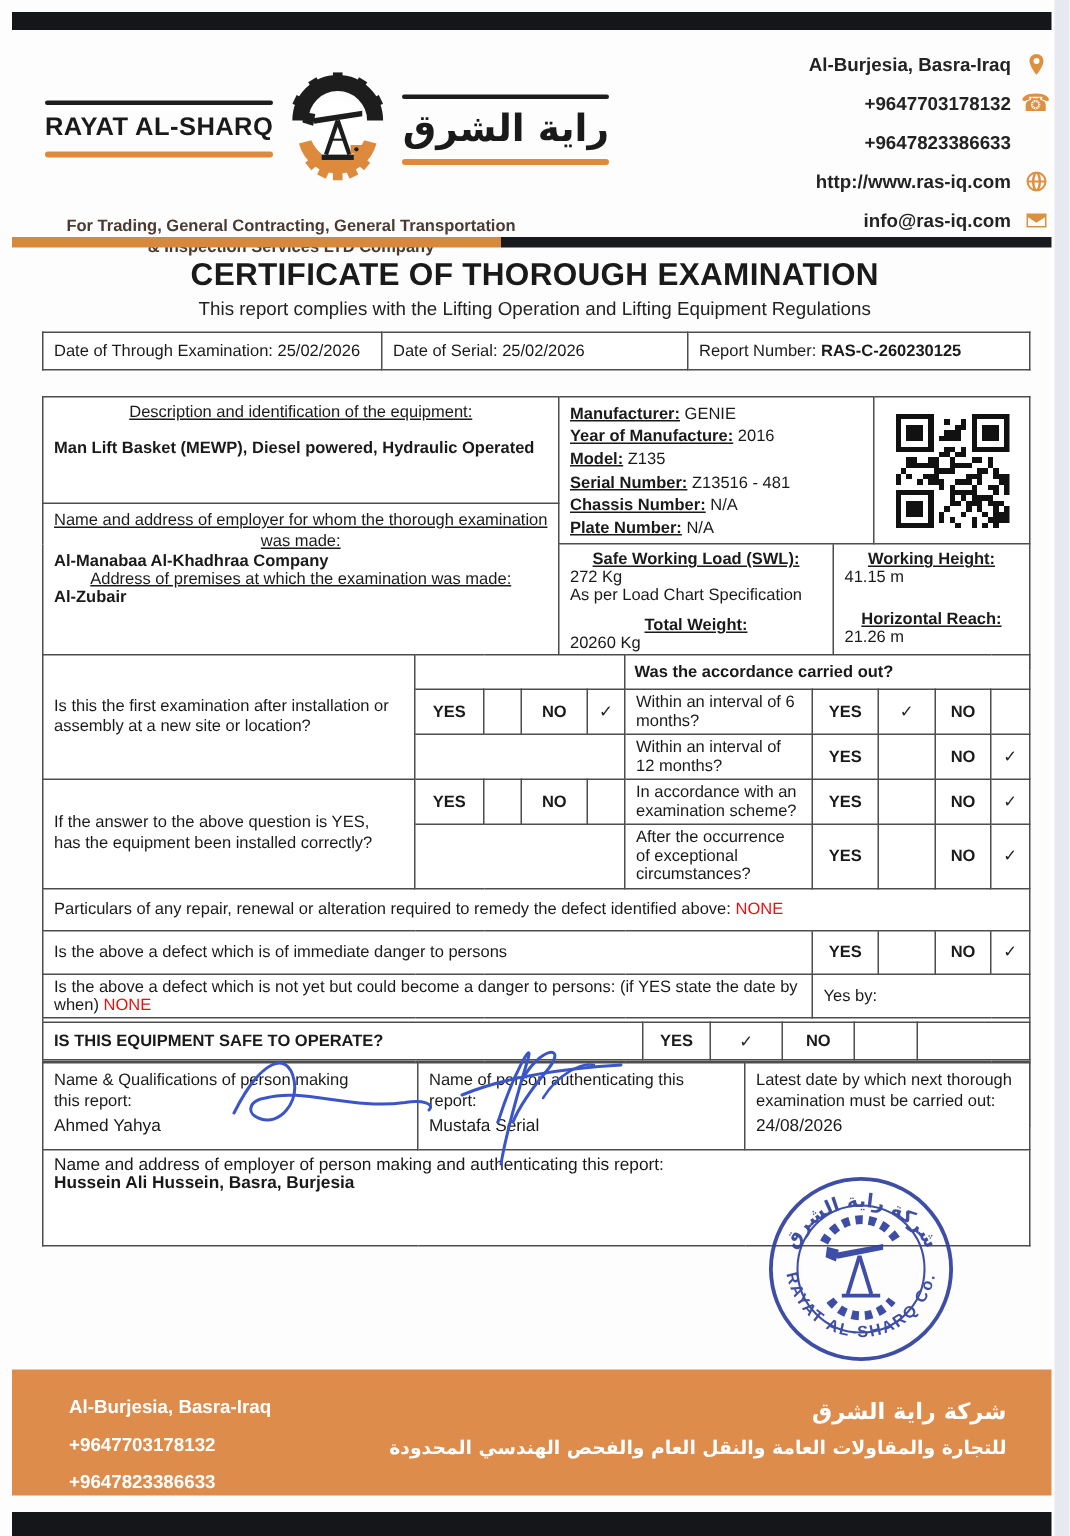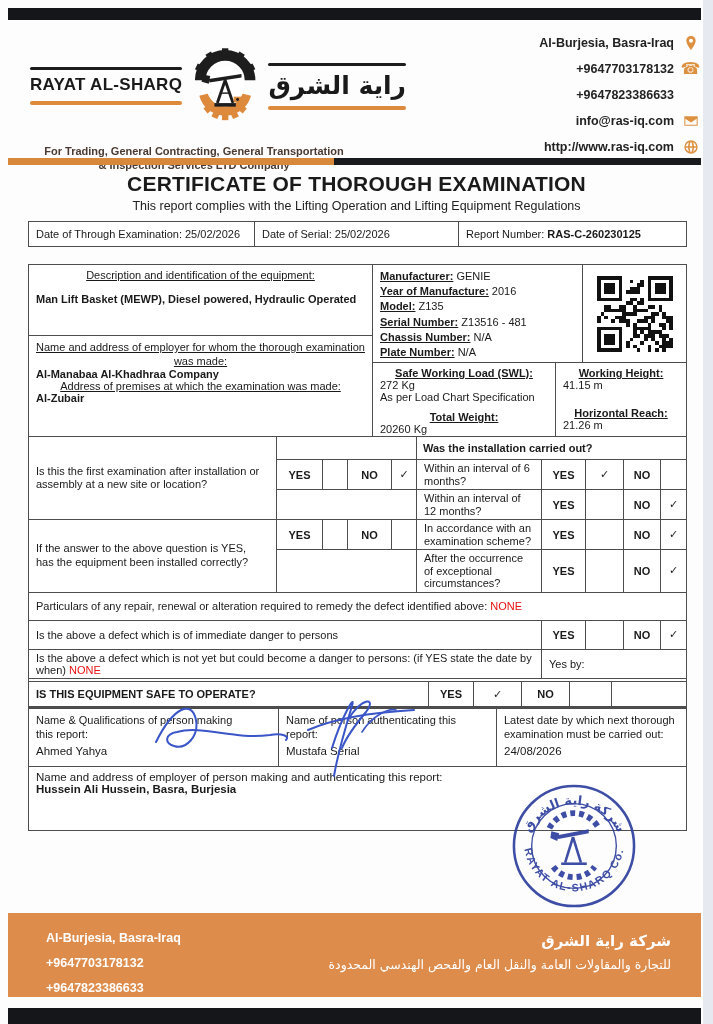--- a/index.html
+++ b/index.html
@@ -66,21 +66,21 @@
   .sig-svg{position:absolute;pointer-events:none;}
   .sig-maker{left:150px;top:698px;width:150px;height:58px;}
   .sig-auth{left:292px;top:686px;width:150px;height:96px;}
   .stamp{position:absolute;left:510px;top:782px;width:128px;height:128px;opacity:.92;}
 
   
   .footer-band{position:absolute;left:8px;right:12px;top:913px;height:84px;background:#dd8c4c;color:#fff;}
   .f-left{position:absolute;left:38px;top:13px;font-size:12.5px;font-weight:600;line-height:25px;}
   .f-right{position:absolute;right:30px;top:16px;text-align:right;font-family:"DejaVu Sans",sans-serif;}
   .f-ar1{font-size:15px;font-weight:bold;line-height:24px;}
-  .f-ar2{font-size:12.5px;font-weight:normal;line-height:24px;}
+  .f-ar2{font-size:12.5px;font-weight:bold;line-height:24px;}
   .footer-black{position:absolute;left:8px;right:12px;top:1008px;height:16px;background:#15161a;}
 </style>
 </head>
 <body>
 
 <div class="page">
   <div class="scan-edge"></div>
   <div class="top-bar"></div>
 
   <div class="header-flex">
@@ -144,32 +144,32 @@
         <span>+9647703178132</span>
         <span class="c-icon">
             <span class="glyph">☎</span>
           </span>
       </div>
       <div class="c-row">
         <span>+9647823386633</span>
         <span class="c-icon"></span>
       </div>
       <div class="c-row">
+        <span>http://www.ras-iq.com</span>
+        <span class="c-icon">
+          <svg viewBox="0 0 24 24">
+              <path d="M12 2a10 10 0 1 0 0 20 10 10 0 0 0 0-20zm7.9 9h-3.4c-.1-2.4-.7-4.6-1.6-6.2A8 8 0 0 1 19.9 11zM12 4c1 1.2 1.9 3.8 2 7h-4c.1-3.2 1-5.8 2-7zm-2.9.8C8.2 6.4 7.6 8.6 7.5 11H4.1a8 8 0 0 1 5-6.2zM4.1 13h3.4c.1 2.4.7 4.6 1.6 6.2a8 8 0 0 1-5-6.2zM12 20c-1-1.2-1.9-3.8-2-7h4c-.1 3.2-1 5.8-2 7zm2.9-.8c.9-1.6 1.5-3.8 1.6-6.2h3.4a8 8 0 0 1-5 6.2z"></path>
+            </svg>
+        </span>
+      </div>
+      <div class="c-row">
         <span>info@ras-iq.com</span>
         <span class="c-icon">
           <svg viewBox="0 0 24 24">
               <path d="M2 5h20v14H2V5zm10 7L3.5 6.5h17L12 12zm0 2.3L3.5 8.8V17.5h17V8.8L12 14.3z"></path>
-            </svg>
-        </span>
-      </div>
-      <div class="c-row">
-        <span>http://www.ras-iq.com</span>
-        <span class="c-icon">
-          <svg viewBox="0 0 24 24">
-              <path d="M12 2a10 10 0 1 0 0 20 10 10 0 0 0 0-20zm7.9 9h-3.4c-.1-2.4-.7-4.6-1.6-6.2A8 8 0 0 1 19.9 11zM12 4c1 1.2 1.9 3.8 2 7h-4c.1-3.2 1-5.8 2-7zm-2.9.8C8.2 6.4 7.6 8.6 7.5 11H4.1a8 8 0 0 1 5-6.2zM4.1 13h3.4c.1 2.4.7 4.6 1.6 6.2a8 8 0 0 1-5-6.2zM12 20c-1-1.2-1.9-3.8-2-7h4c-.1 3.2-1 5.8-2 7zm2.9-.8c.9-1.6 1.5-3.8 1.6-6.2h3.4a8 8 0 0 1-5 6.2z"></path>
             </svg>
         </span>
       </div>
     </div>
   </div>
   <div class="divider">
     <div class="d-orange"></div>
       <div class="d-black"></div>
   </div>
 
@@ -388,21 +388,21 @@
         <col style="width:37px">
         <col style="width:26px">
     </colgroup>
     <tbody>
         <tr>
       <td class="qcell" rowspan="3">
         <div>Is this the first examination after installation or</div>
             <div>assembly at a new site or location?</div>
       </td>
       <td colspan="4" style="height:18px"></td>
-      <td class="hdr" colspan="5">Was the installation carried out?</td>
+      <td class="hdr" colspan="5">Was the accordance carried out?</td>
     </tr>
     <tr style="height:25px">
       <td class="yn">YES</td>
       <td class="chk"></td>
       <td class="yn">NO</td>
       <td class="chk">✓</td>
       <td class="subq">Within an interval of 6 months?</td>
       <td class="yn">YES</td>
       <td class="chk">✓</td>
       <td class="yn">NO</td>

